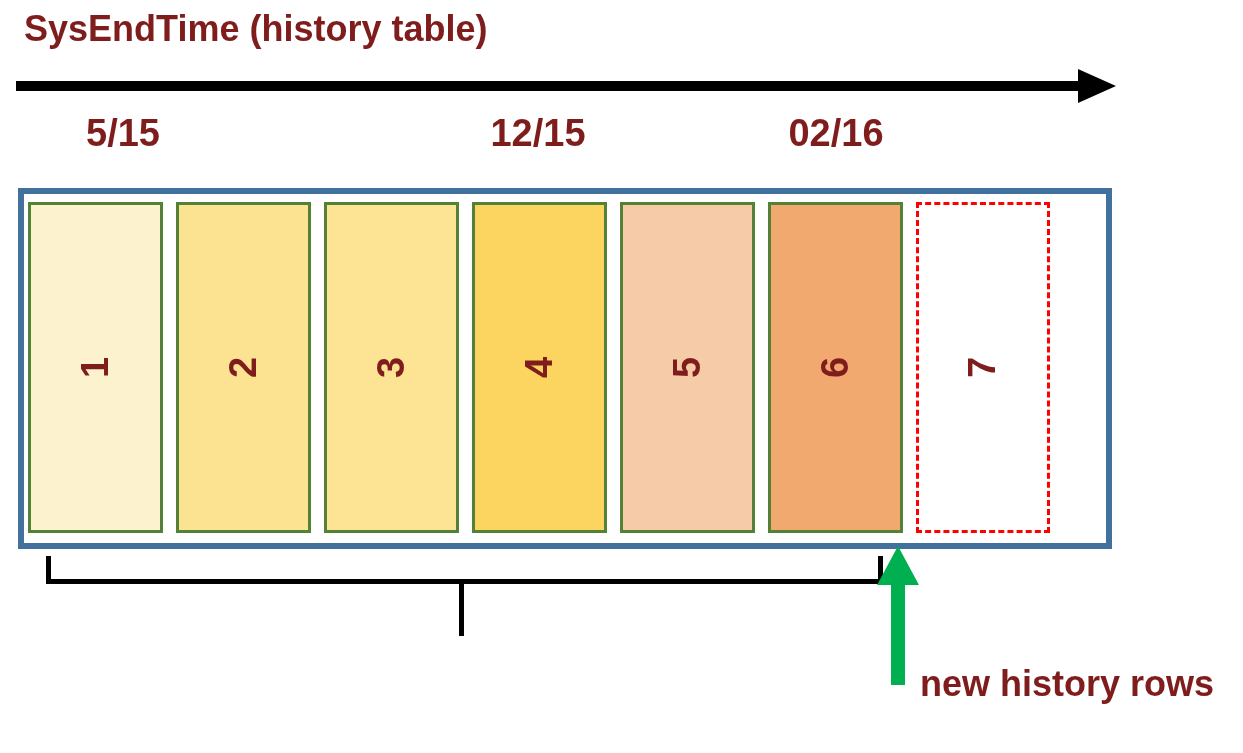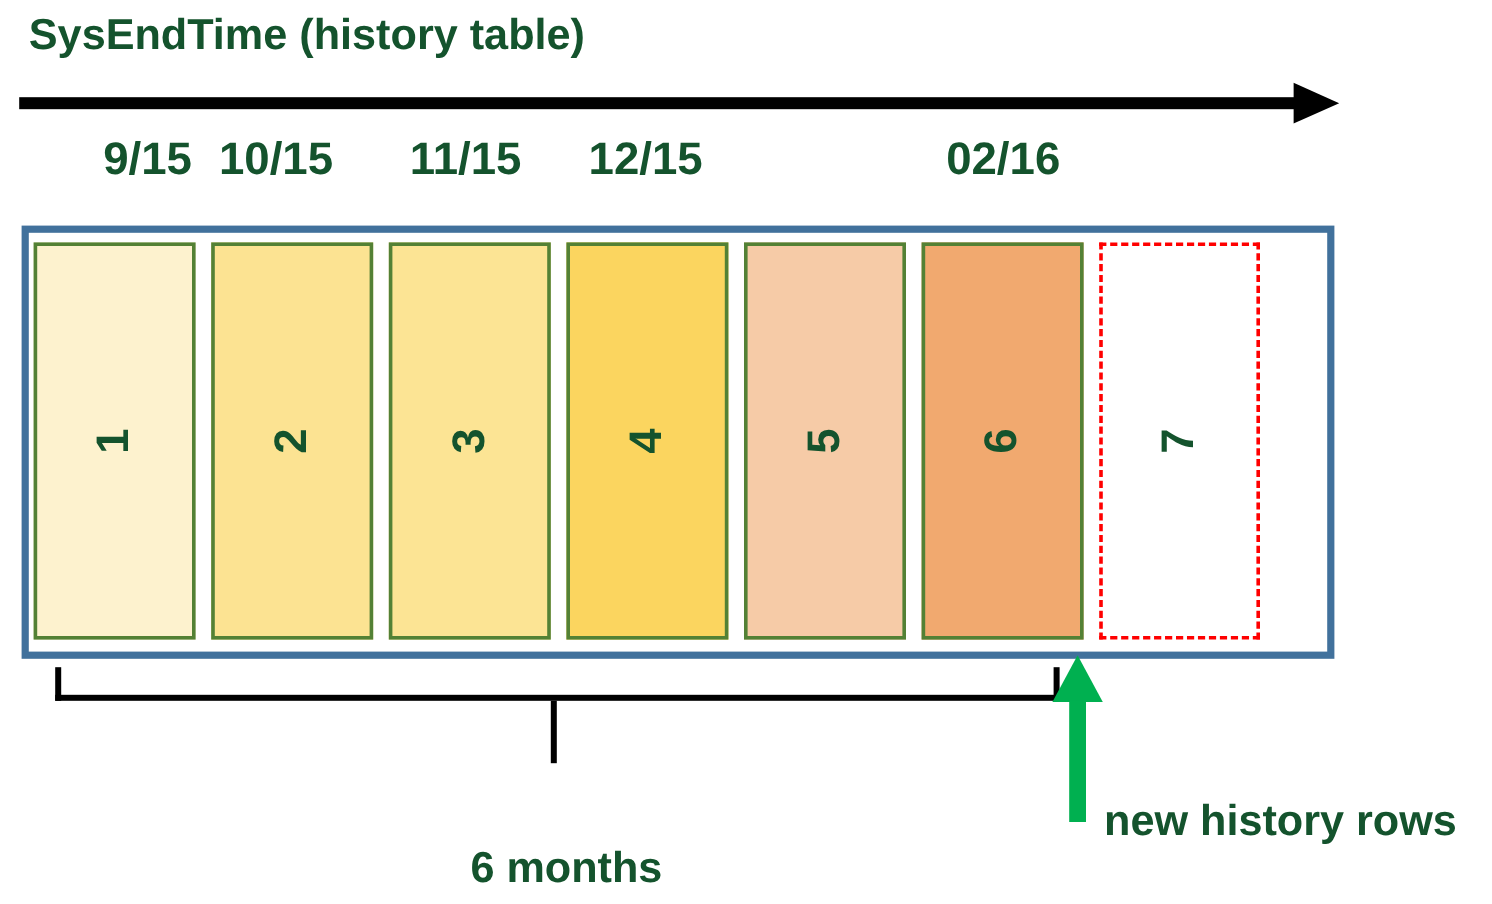--- a/index.html
+++ b/index.html
@@ -1,21 +1,21 @@
 <!DOCTYPE html>
 <html><head>
 <meta charset="utf-8">
 <style>
   html,body{margin:0;padding:0;background:#fff;}
   #page{
     position:relative;
     width:1243px;height:753px;
     background:#ffffff;
     font-family:"Liberation Sans","DejaVu Sans",sans-serif;
-    font-weight:700;color:#14532d;
+    font-weight:700;color:#7f1d1d;
     overflow:hidden;
   }
   
   #title{position:absolute;left:24px;top:8px;font-size:36px;white-space:nowrap;}
   
   #tl-line{position:absolute;left:16px;top:81px;width:1066px;height:10px;background:#000;}
   #tl-head{position:absolute;left:1078px;top:69px;width:0;height:0;
     border-top:17px solid transparent;border-bottom:17px solid transparent;
     border-left:38px solid #000;}
   
@@ -49,23 +49,21 @@
 </head>
 <body>
 
 <div id="page">
 
   <div id="title">SysEndTime (history table)</div>
 
   <div id="tl-line" style="background: rgb(0, 0, 0);"></div>
   <div id="tl-head" style="border-left-color: rgb(0, 0, 0);"></div>
 
-  <div class="month m0">9/15</div>
-  <div class="month m1">10/15</div>
-  <div class="month m2">11/15</div>
+  <div class="month m0">5/15</div>
   <div class="month m3">12/15</div>
   <div class="month m5">02/16</div>
 
   <div id="box" style="border-color: rgb(65, 113, 156);"></div>
 
   <div class="part p0" style="background: rgb(253, 242, 206);">
     <span class="num">1</span>
   </div>
   <div class="part p1" style="background: rgb(252, 227, 146);">
     <span class="num">2</span>
@@ -84,20 +82,19 @@
   </div>
   <div class="part p6" style="background: rgb(255, 255, 255);">
     <span class="num">7</span>
   </div>
 
   <div class="brk" id="brk-left"></div>
   <div class="brk" id="brk-bar"></div>
   <div class="brk" id="brk-right"></div>
   <div class="brk" id="brk-stem"></div>
 
-  <div id="ret2">6 months</div>
 
   <div id="ga-head" style="border-bottom-color: rgb(0, 176, 80);"></div>
   <div id="ga-shaft" style="background: rgb(0, 176, 80);"></div>
 
   <div id="newrows">new history rows</div>
 
 </div>
 
 </body></html>

